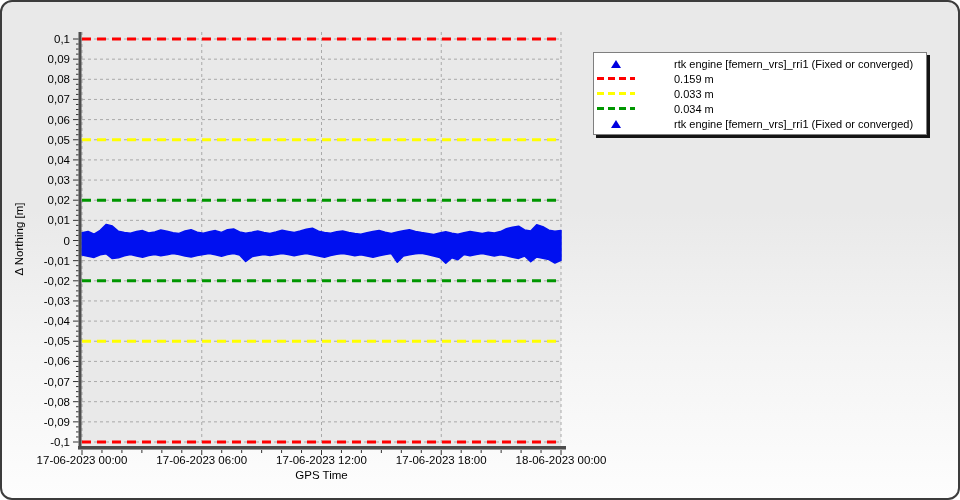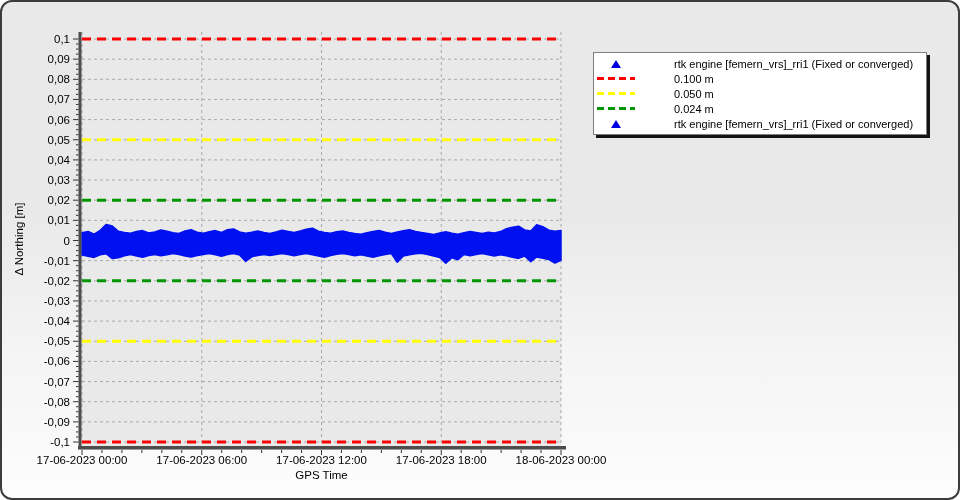--- a/index.html
+++ b/index.html
@@ -205,33 +205,33 @@
       <div class="legend-row">
         <span class="legend-marker">
           <span class="tri" style="border-bottom: 8px solid rgb(0, 0, 224);"></span>
         </span>
         <span class="legend-label">rtk engine [femern_vrs]_rri1 (Fixed or converged)</span>
       </div>
       <div class="legend-row">
         <span class="legend-marker">
           <span class="dash" style="background: repeating-linear-gradient(90deg, rgb(255, 0, 0) 0px, rgb(255, 0, 0) 7px, transparent 7px, transparent 11px);"></span>
         </span>
-        <span class="legend-label">0.100 m</span>
+        <span class="legend-label">0.159 m</span>
       </div>
       <div class="legend-row">
         <span class="legend-marker">
           <span class="dash" style="background: repeating-linear-gradient(90deg, rgb(255, 255, 0) 0px, rgb(255, 255, 0) 7px, transparent 7px, transparent 11px);"></span>
         </span>
-        <span class="legend-label">0.050 m</span>
+        <span class="legend-label">0.033 m</span>
       </div>
       <div class="legend-row">
         <span class="legend-marker">
           <span class="dash" style="background: repeating-linear-gradient(90deg, rgb(0, 150, 0) 0px, rgb(0, 150, 0) 7px, transparent 7px, transparent 11px);"></span>
         </span>
-        <span class="legend-label">0.024 m</span>
+        <span class="legend-label">0.034 m</span>
       </div>
       <div class="legend-row">
         <span class="legend-marker">
           <span class="tri" style="border-bottom: 8px solid rgb(0, 0, 224);"></span>
         </span>
         <span class="legend-label">rtk engine [femern_vrs]_rri1 (Fixed or converged)</span>
       </div>
     </div>
 </div>
 

